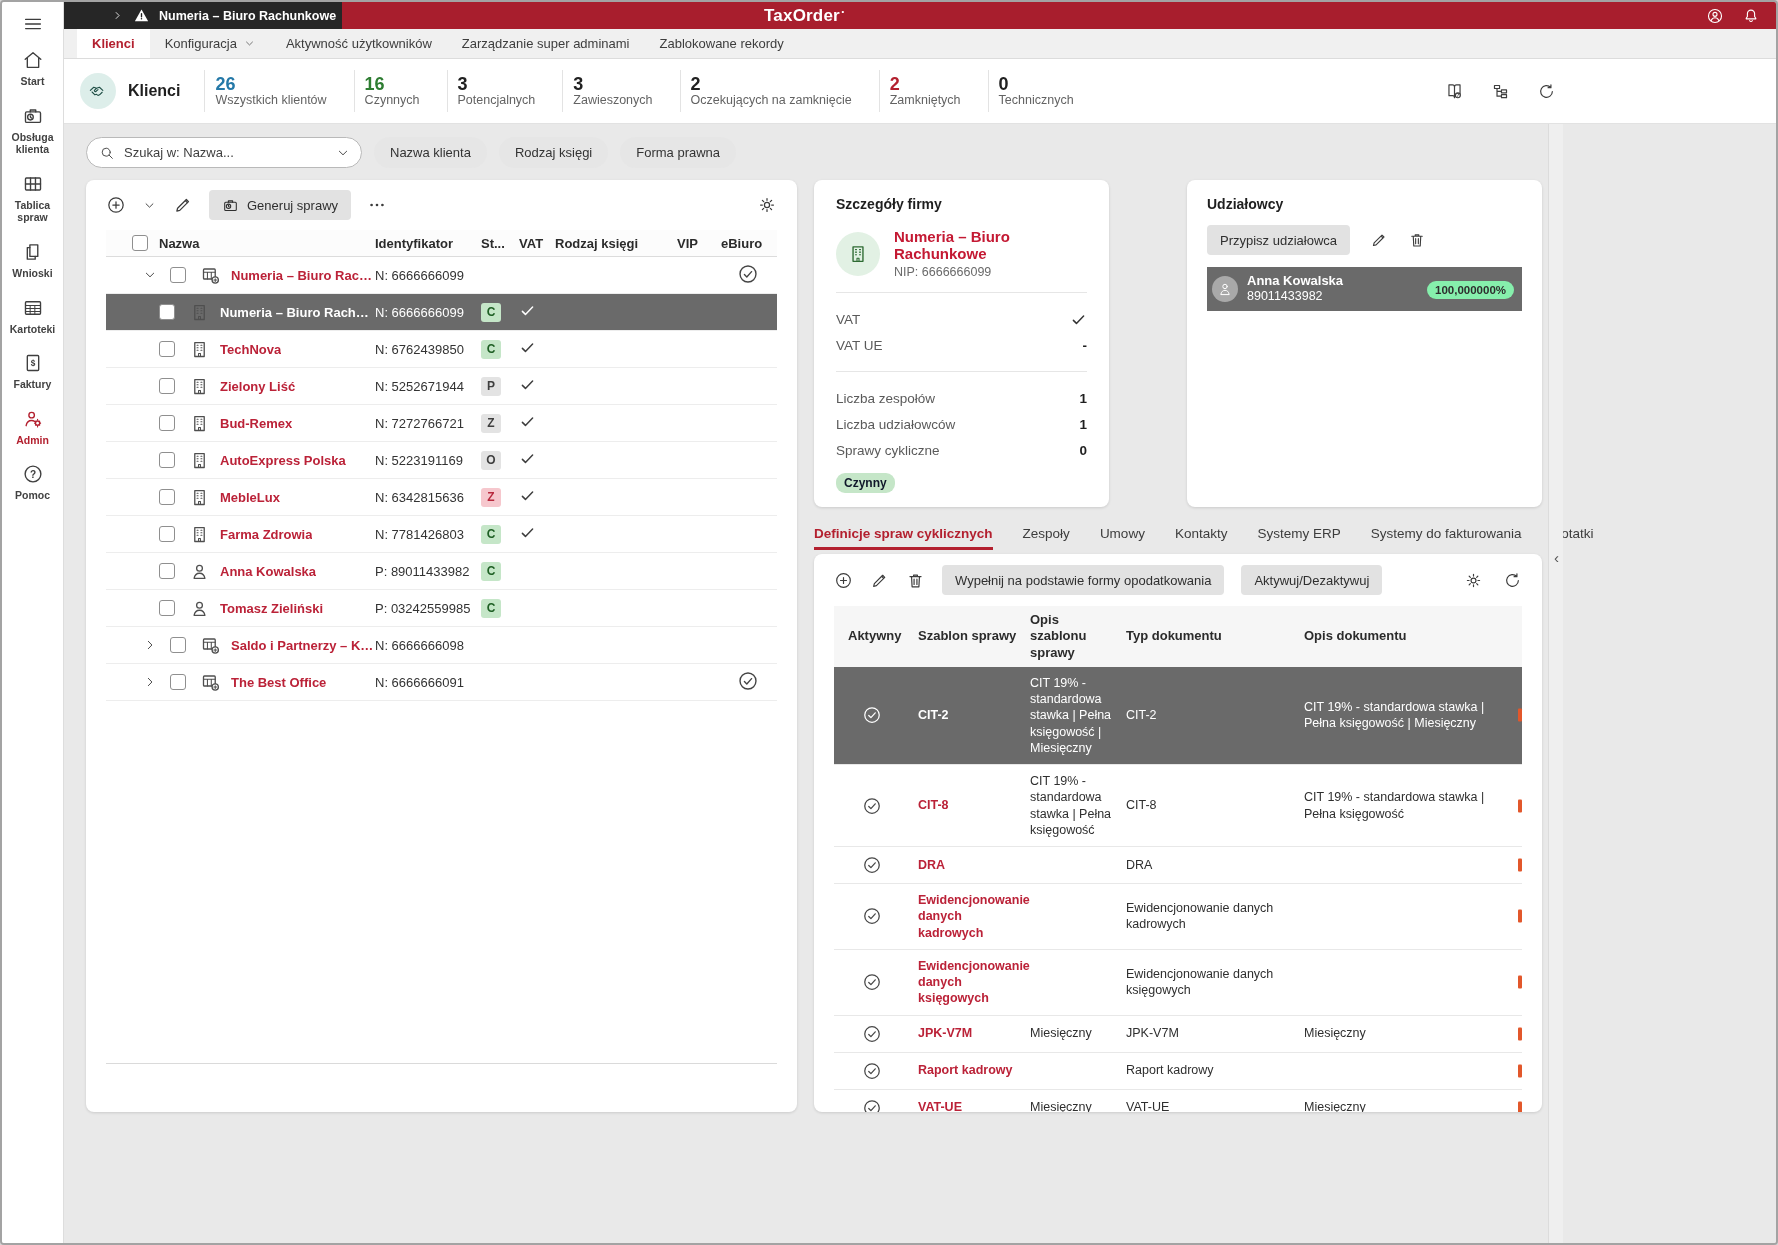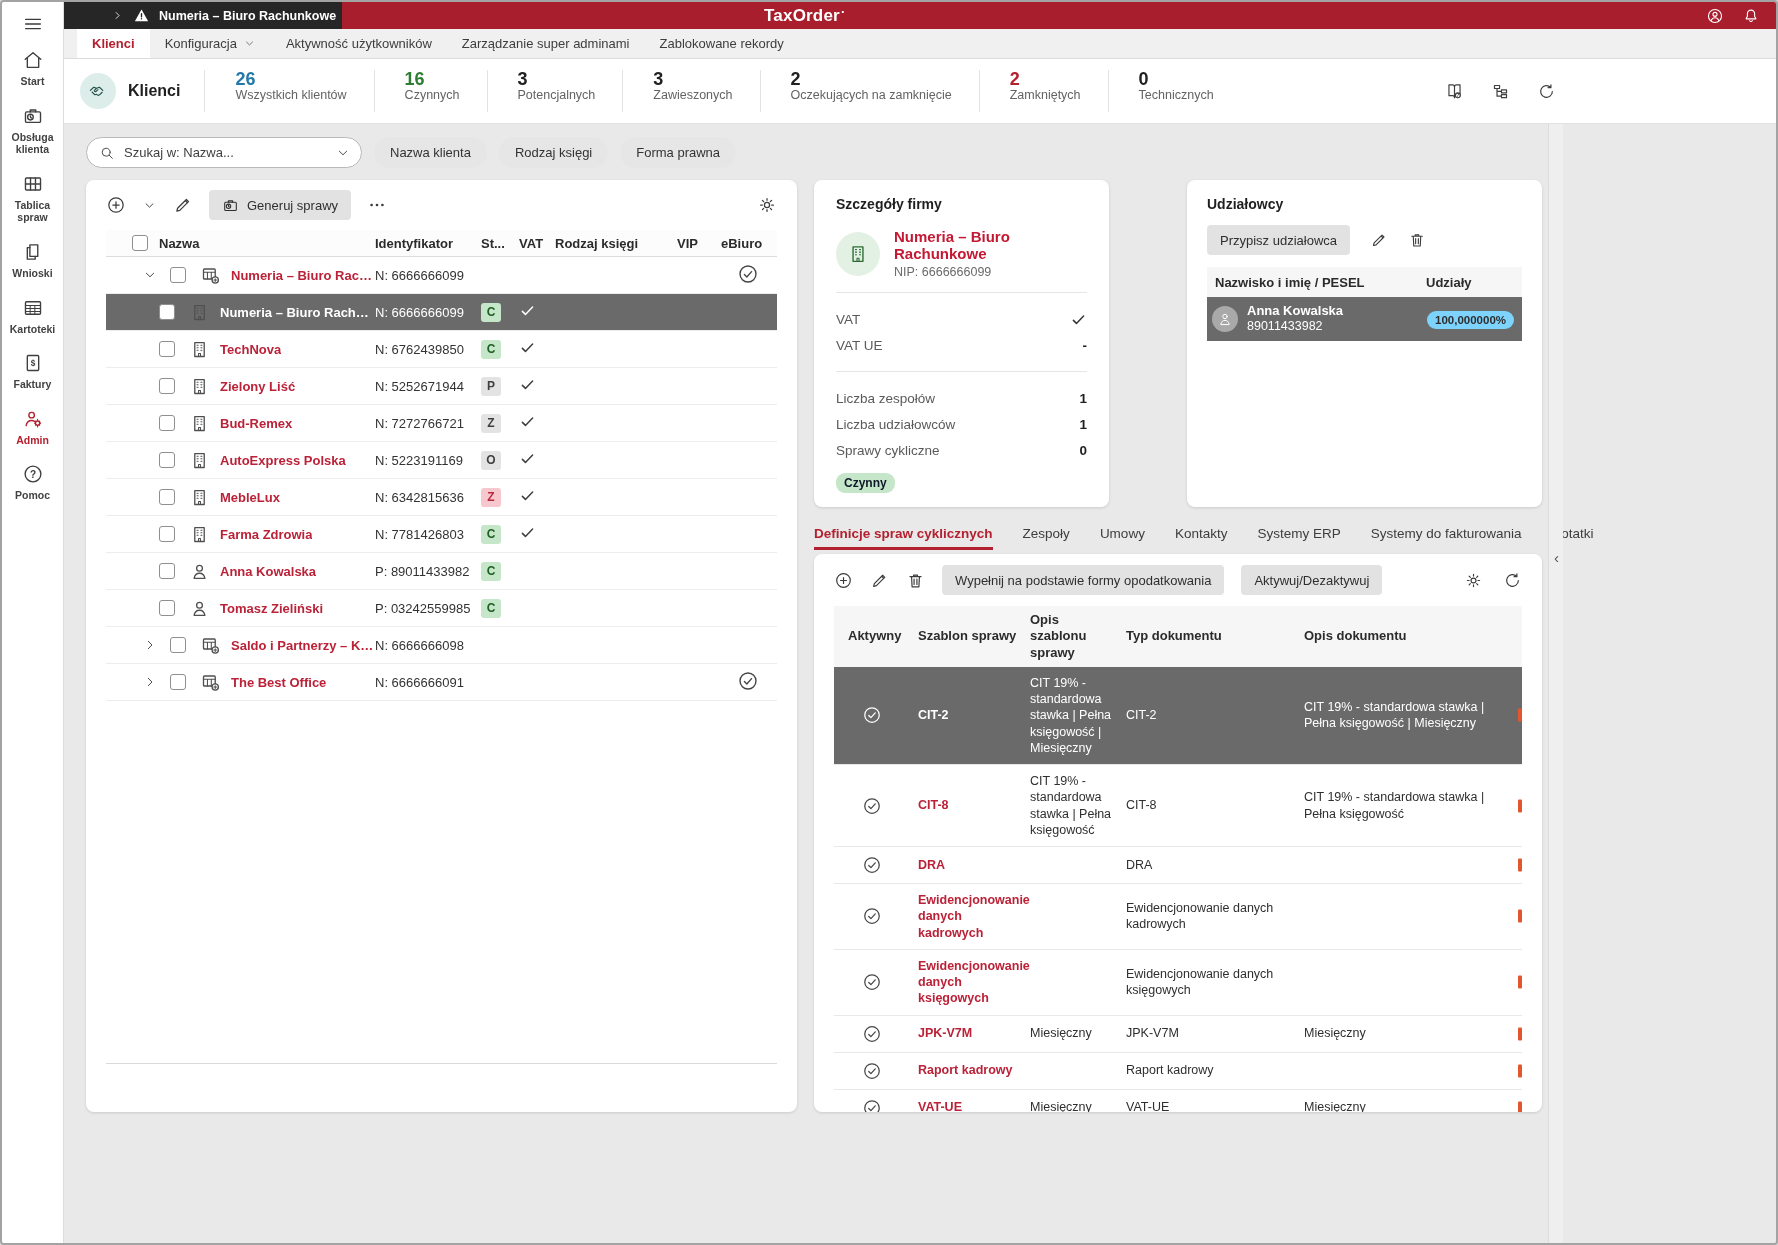--- a/index.html
+++ b/index.html
@@ -36,21 +36,21 @@
   .ntab.active { background:#fff; color:#b3202f; font-weight:700; }
   .ntab .icon { width:13px; height:13px; color:#5a5a5a; }
 
   
   .statsband { position:absolute; left:62px; right:0; top:57px; height:65px; background:#fff; border-bottom:1px solid #e2e2e2; display:flex; align-items:center; }
   .stats-left { display:flex; align-items:center; gap:12px; padding:0 24px 0 16px; }
   .stat-avatar { width:36px; height:36px; border-radius:50%; background:#ddeeea; color:#204f46; display:flex; align-items:center; justify-content:center; }
   .stat-avatar .icon { width:20px; height:20px; }
   .stats-title { font-size:16px; font-weight:700; color:#1f1f1f; }
   .stats-row { display:flex; align-items:center; height:42px; }
-  .stat { border-left:1px solid #e3e3e3; padding:0 27px 0 30px; display:flex; flex-direction:column; gap:0; height:100%; }
+  .stat { border-left:1px solid #e3e3e3; padding:0 27px 0 10px; display:flex; flex-direction:column; justify-content:center; gap:0; height:100%; }
   .stat .v { font-size:18px; font-weight:700; line-height:1; }
   .stat .l { font-size:12.5px; color:#636363; white-space:nowrap; }
   .stats-icons { position:absolute; right:220px; display:flex; gap:27px; color:#3f3f3f; }
   .stats-icons .icon { width:19px; height:19px; cursor:pointer; }
 
   
   .content { position:absolute; left:62px; top:122px; right:0; bottom:0; background:#e9e9e9; }
   .card { position:absolute; background:#fff; border-radius:8px; box-shadow:0 1px 3px rgba(0,0,0,.13); }
 
   .filterrow { position:absolute; left:22px; top:13px; display:flex; gap:12px; align-items:center; }
@@ -115,21 +115,21 @@
   .shead { height:30px; background:#f6f6f6; font-size:13px; font-weight:700; color:#2b2b2b; margin:0 20px; }
   .shead > div:first-child { padding-left:8px; }
   .srow { height:44px; margin:0 20px; font-size:13px; }
   .srow.sel { background:#6a6a6a; color:#fff; }
   .srow .sleft { display:flex; align-items:center; gap:9px; padding-left:5px; min-width:0; }
   .savatar { width:26px; height:26px; border-radius:50%; background:#a9a9a9; color:#fff; display:flex; align-items:center; justify-content:center; flex:none; }
   .savatar .icon { width:16px; height:16px; }
   .sname { font-weight:700; line-height:1.25; }
   .spesel { font-size:12.5px; line-height:1.25; }
   .sshare { justify-self:end; padding-right:8px; }
-  .sharepill { background:#7dd3fc; color:#2d2d2d; font-size:11.5px; font-weight:600; border-radius:10px; padding:3px 8px; white-space:nowrap; }
+  .sharepill { background:#86efac; color:#2d2d2d; font-size:11.5px; font-weight:600; border-radius:10px; padding:3px 8px; white-space:nowrap; }
 
   
   .dtabs { position:absolute; left:750px; top:396px; display:flex; gap:30px; align-items:flex-end; height:30px; }
   .dtab { font-size:13.5px; color:#3d3d3d; padding-bottom:9px; cursor:pointer; white-space:nowrap; }
   .dtab.active { color:#b3202f; font-weight:700; border-bottom:3px solid #b3202f; padding-bottom:6px; }
 
   
   .defs-card { left:750px; top:430px; width:728px; height:558px; padding:0 20px; overflow:hidden; }
   .dtoolbar { height:52px; display:flex; align-items:center; gap:17px; color:#3c3c3c; }
   .dtoolbar .icon { width:19px; height:19px; cursor:pointer; }
@@ -817,24 +817,20 @@
             <svg viewBox="0 0 24 24">
               <path d="M4.6 19.4l.9-3.5L16 5.4l2.6 2.6L8.1 18.5l-3.5.9zM14.7 6.7l2.6 2.6"></path>
             </svg>
           </span>
         <span class="icon" id="ic-sh-trash">
             <svg viewBox="0 0 24 24">
               <path d="M5 7h14M9.6 7V5.2h4.8V7M7 7l.7 13h8.6L17 7M10.2 10.2v6.8M13.8 10.2v6.8"></path>
             </svg>
           </span>
       </div>
-      <div class="sgrid shead">
-        <div>Nazwisko i imię / PESEL</div>
-        <div>Udziały</div>
-      </div>
       <div id="share-rows">
           <div class="sgrid srow sel">
        <div class="sleft">
          <span class="savatar">
                 <span class="icon">
                   <svg viewBox="0 0 24 24">
                     <circle cx="12" cy="8.2" r="3.3"></circle>
                     <path d="M5.8 19.8c.7-3.7 3.1-5.8 6.2-5.8s5.5 2.1 6.2 5.8z"></path>
                   </svg>
                 </span>

